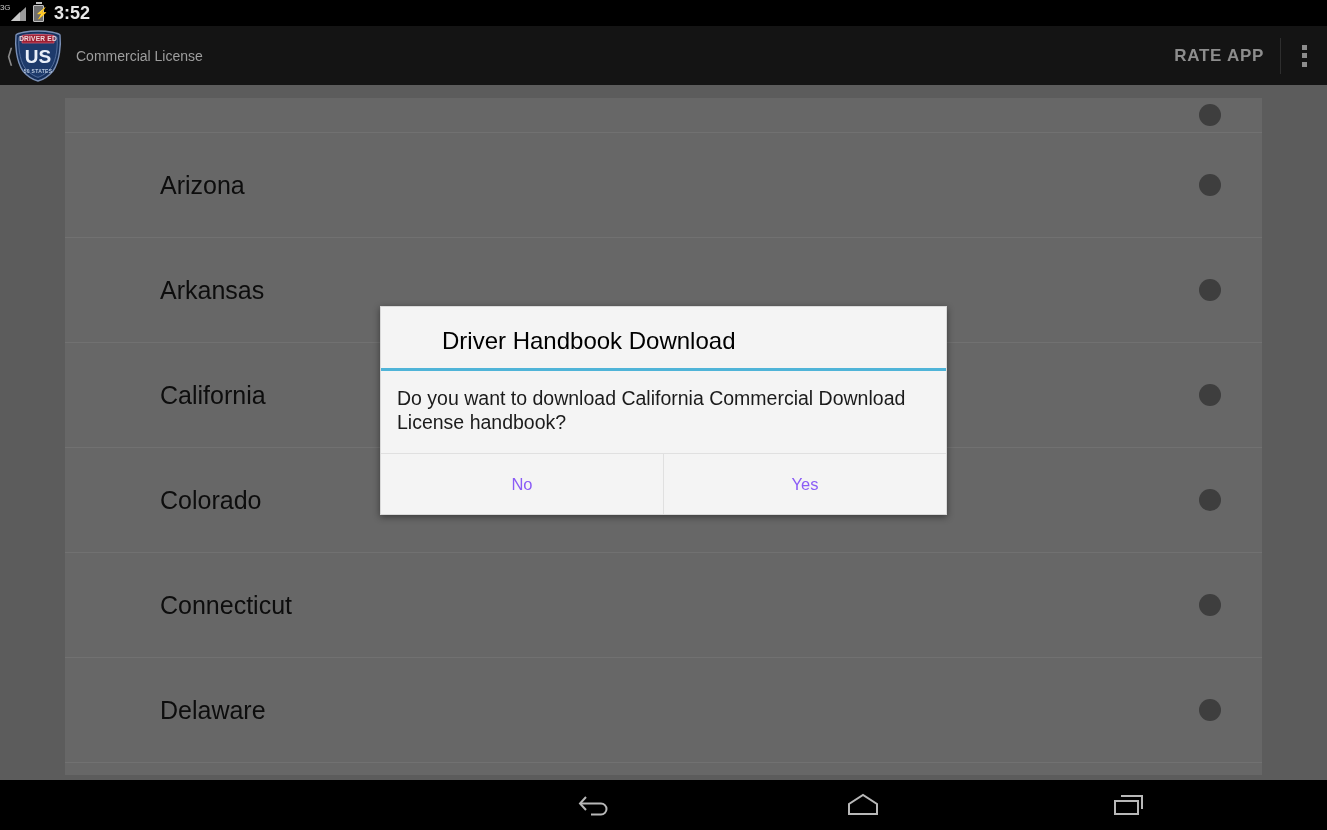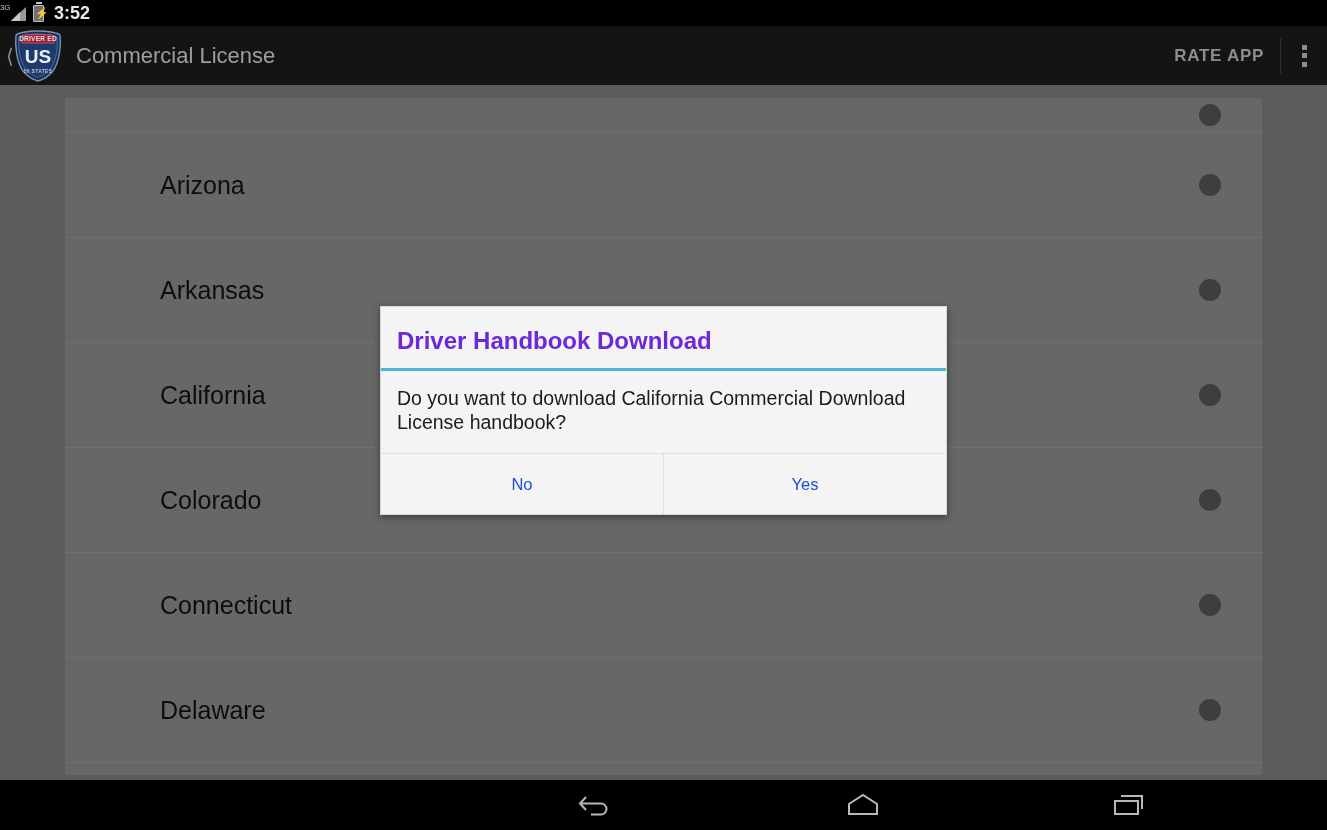--- a/index.html
+++ b/index.html
@@ -115,21 +115,21 @@
     left: 13px;
     top: 4px;
     width: 50px;
     height: 52px;
   }
   .bar-title {
     position: absolute;
     left: 76px;
     top: 18px;
     color: #9e9e9e;
-    font-size: 22px;
+    font-size: 14px;
     line-height: 24px;
     font-weight: 400;
   }
   .bar-actions {
     position: absolute;
     right: 0; top: 0;
     height: 59px;
     display: flex;
     align-items: center;
   }
@@ -220,42 +220,43 @@
     background: #f4f4f4;
     box-shadow: 0 2px 7px rgba(0,0,0,0.45);
     border: 1px solid #d9d9d9;
     box-sizing: border-box;
   }
   .dlg-title-wrap {
     padding: 21px 16px 14px 16px;
     border-bottom: 3px solid #4fb4d8;
   }
   .dlg-title {
-    color: #6d28d9;
+    color: #000000;
     font-size: 24px;
     line-height: 26px;
-    font-weight: 700;
+    font-weight: 400;
+    margin-left: 45px;
   }
   .dlg-body {
     padding: 15px 16px 19px 16px;
     color: #1b1b1b;
     font-size: 19.5px;
     line-height: 24px;
     border-bottom: 1px solid #e0e0e0;
   }
   .dlg-buttons {
     display: flex;
     height: 60px;
   }
   .dlg-btn {
     flex: 1 1 50%;
     display: flex;
     align-items: center;
     justify-content: center;
-    color: #1d4ed8;
+    color: #8b5cf6;
     font-size: 16.5px;
     background: #f4f4f4;
   }
   .dlg-btn.left {
     border-right: 1px solid #e0e0e0;
   }
 
   
   .nav-bar {
     position: absolute;

